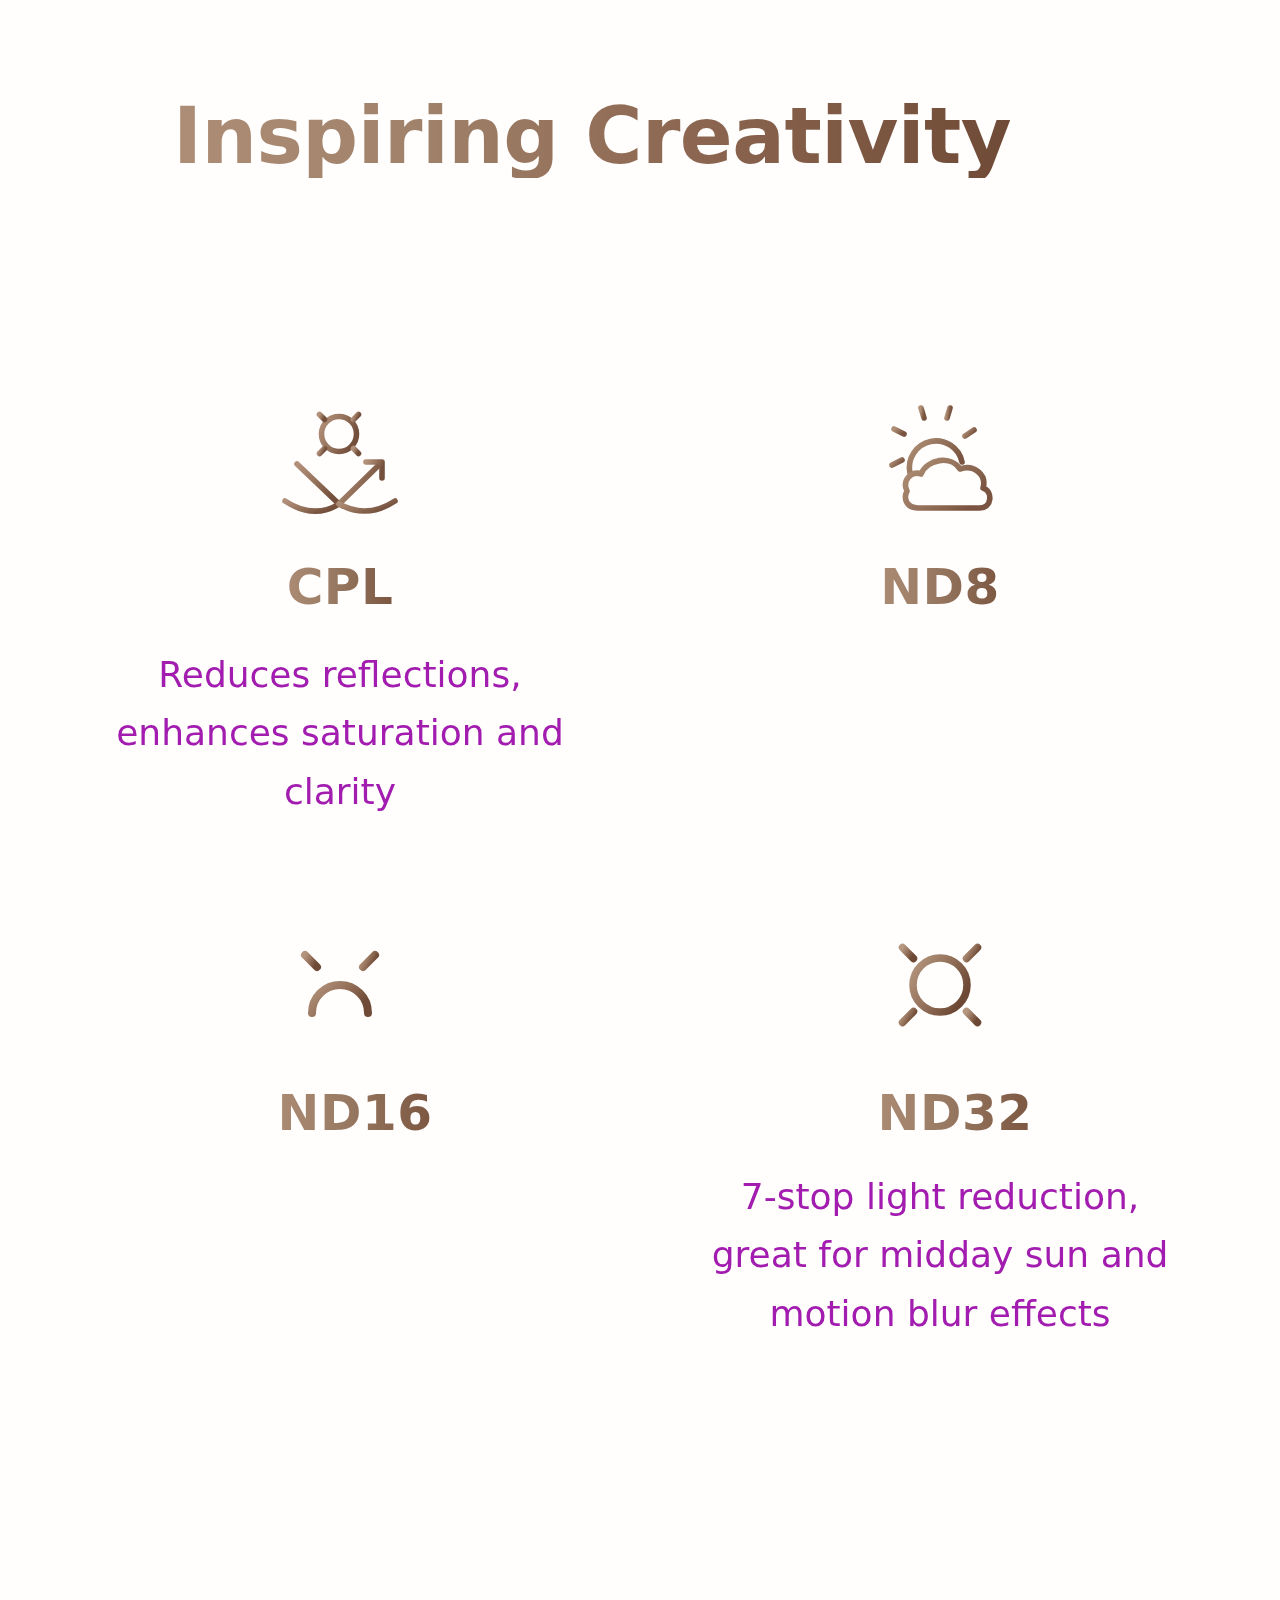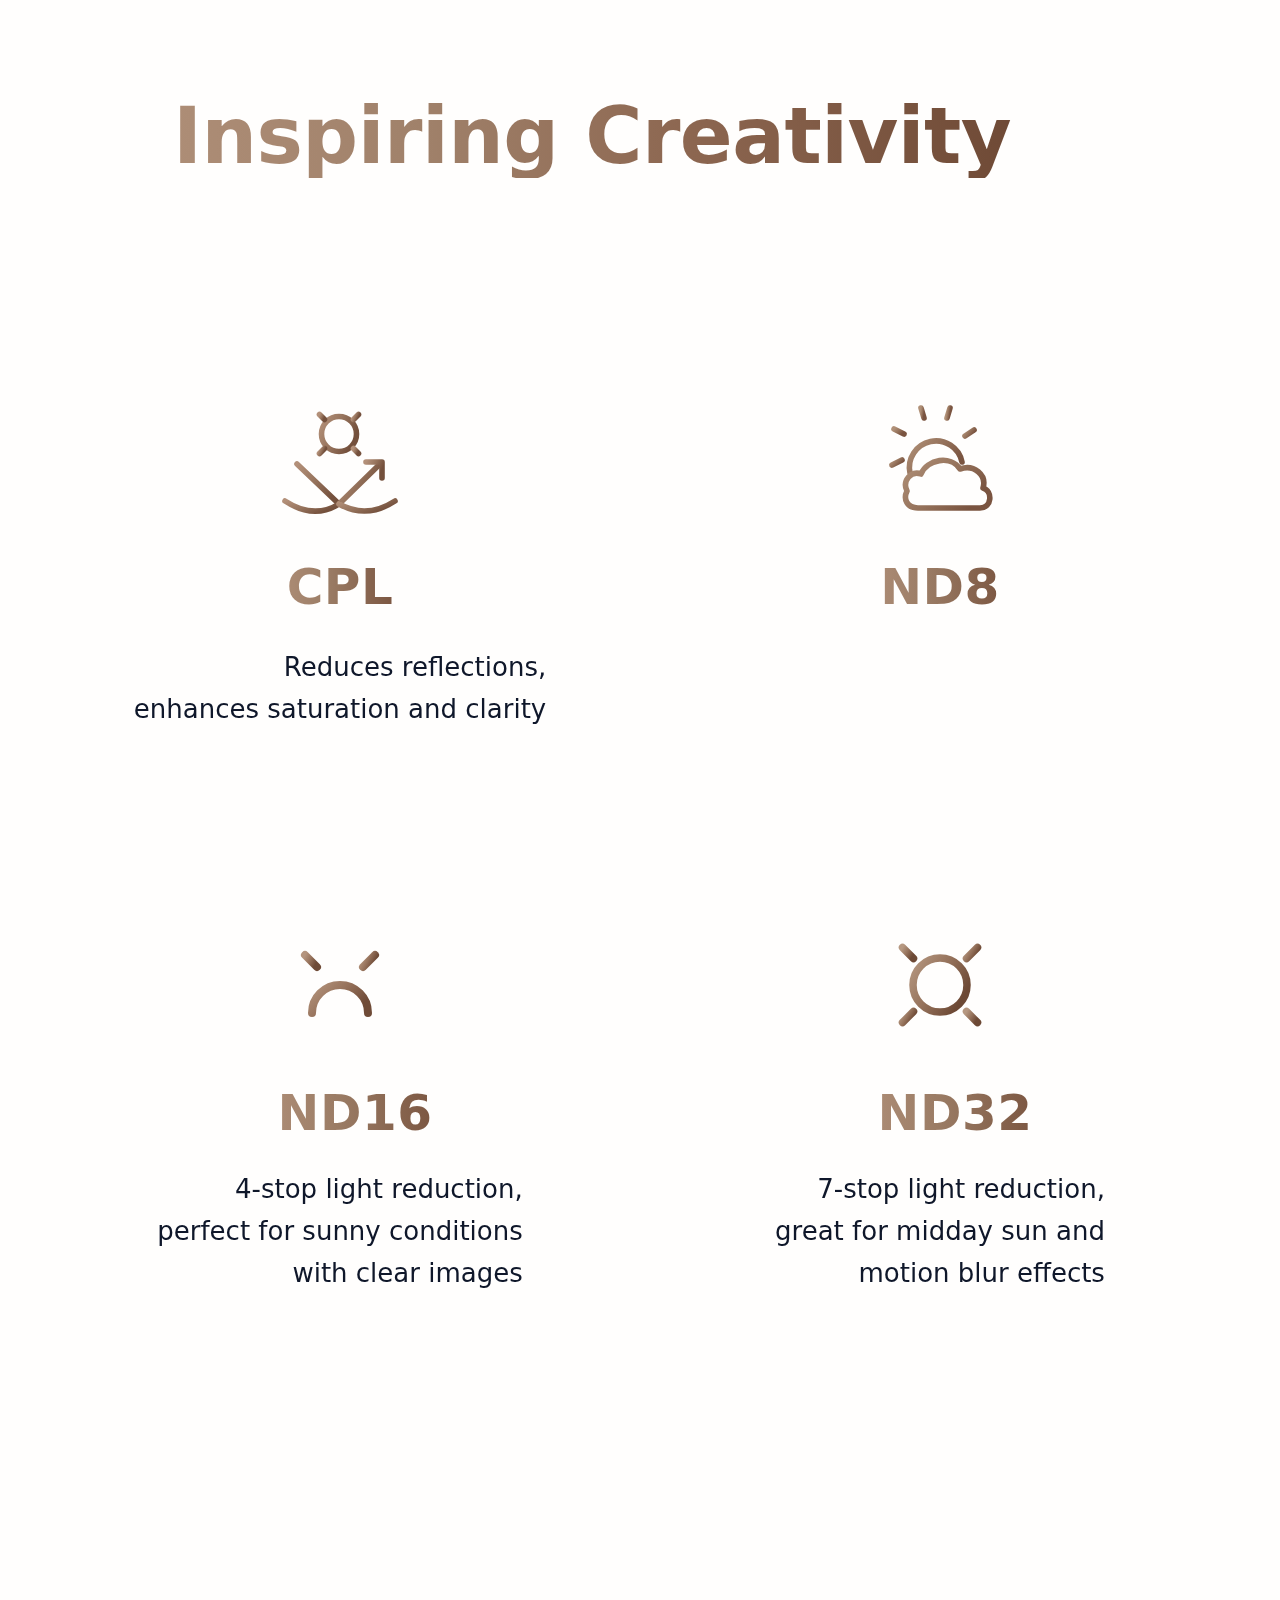--- a/index.html
+++ b/index.html
@@ -85,25 +85,25 @@
     -webkit-background-clip: text;
     background-clip: text;
     color: transparent;
     -webkit-text-fill-color: transparent;
     margin-top: 42px;
   }
 
   .filter-desc {
     margin-top: 34px;
     font-family: "DejaVu Sans", "Liberation Sans", sans-serif;
-    font-size: 26px;
+    font-size: 36px;
     font-weight: 400;
     line-height: 1.62;
-    color: #0f172a;
-    text-align: right;
+    color: #a21caf;
+    text-align: center;
     max-width: 520px;
     white-space: pre-line;
   }
 
   
   .cell.row2 .icon-box { height: 110px; }
   .cell.row2 .filter-name { margin-top: 48px; margin-left: 30px; }
   .cell.row2 .filter-desc { margin-top: 30px; }
 </style>
 </head>
@@ -208,23 +208,20 @@
 
             <path d="M33 80 A 28 28 0 0 1 89 80"></path>
 
             <line x1="18" y1="82" x2="104" y2="82"></line>
 
             <line x1="43" y1="97" x2="79" y2="97"></line>
           </g>
         </svg>
       </div>
       <div class="filter-name">ND16</div>
-      <div class="filter-desc">4-stop light reduction,
-perfect for sunny conditions
-with clear images</div>
     </div>
 
     <div class="cell row2">
       <div class="icon-box">
         <svg width="118" height="118" viewBox="0 0 118 118" fill="none" aria-hidden="true">
           <defs>
             <linearGradient id="gND32" x1="0" y1="0" x2="1" y2="0.6">
               <stop offset="0" stop-color="#b69881"></stop>
               <stop offset="0.5" stop-color="#96735c"></stop>
               <stop offset="1" stop-color="#6d4935"></stop>

